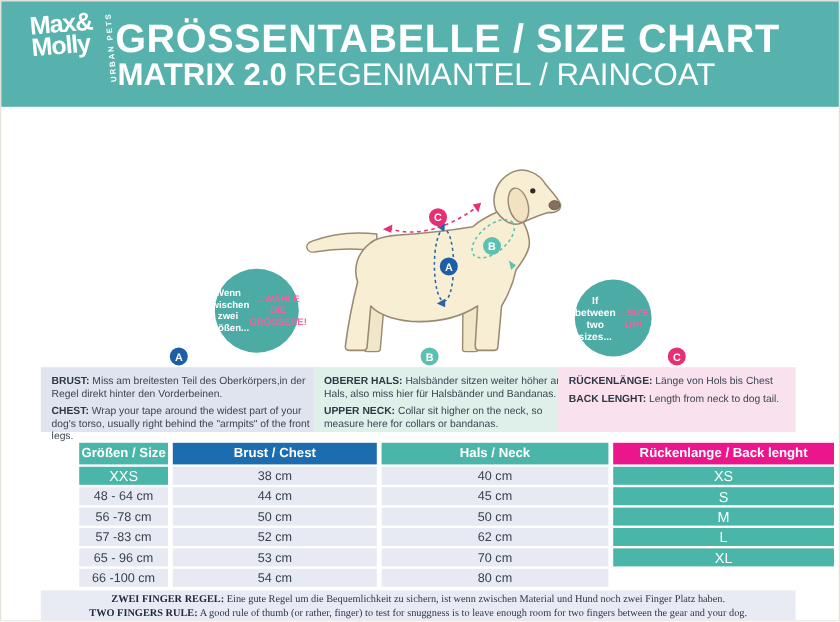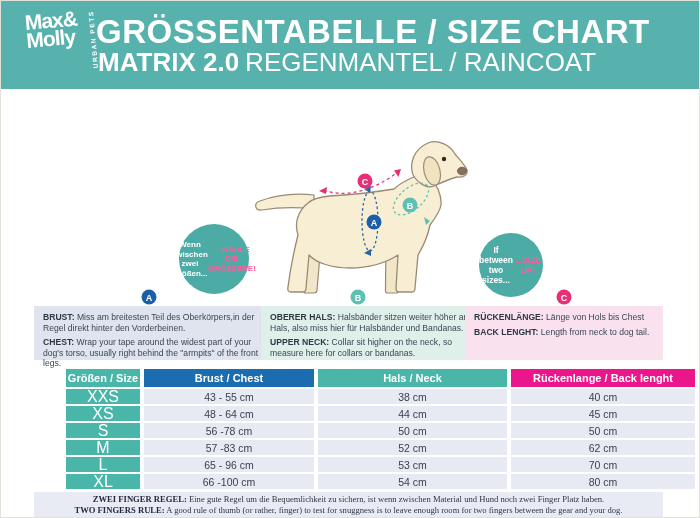--- a/index.html
+++ b/index.html
@@ -48,21 +48,21 @@
   
   .size-table{position:absolute;left:33px;top:368px;width:629px;display:grid;
               grid-template-columns:74px 170px 189px 184px;column-gap:4px;row-gap:2px;padding-left:32px;}
   .th{height:18px;display:flex;align-items:center;justify-content:center;color:#fff;
       font-size:11px;font-weight:bold;}
   .th-teal{background:#49b6a9;}
   .th-blue{background:#1b6db0;}
   .th-pink{background:#ec168c;}
   .td{height:15px;display:flex;align-items:center;justify-content:center;background:#e8eaf3;
       color:#39414f;font-size:10.5px;}
-  .td.size{background:#49b6a9;color:#fff;font-size:16px;}
+  .td.size{background:#49b6a9;color:#fff;font-size:12px;}
 
   
   .notes{position:absolute;left:33px;top:491px;width:629px;height:26px;background:#e9ebf4;
          display:flex;flex-direction:column;align-items:center;justify-content:center;
          font-size:8.6px;line-height:11px;color:#2f3542;text-align:center;font-family:Liberation Serif, serif;}
   .notes b{color:#23293a;}
 </style>
 </head>
 <body>
 
@@ -146,21 +146,20 @@
     <p><b>BACK LENGHT:</b> <span>Length from neck to dog tail.</span></p>
   </div>
 
   <div class="size-table">
     <div class="th th-teal">Größen / Size</div>
     <div class="th th-blue">Brust / Chest</div>
     <div class="th th-teal">Hals / Neck</div>
     <div class="th th-pink">Rückenlange / Back lenght</div>
 
     <div class="td size">XXS</div>
-    <div class="td">43 - 55 cm</div>
     <div class="td">38 cm</div>
     <div class="td">40 cm</div>
 
     <div class="td size">XS</div>
     <div class="td">48 - 64 cm</div>
     <div class="td">44 cm</div>
     <div class="td">45 cm</div>
 
     <div class="td size">S</div>
     <div class="td">56 -78 cm</div>

